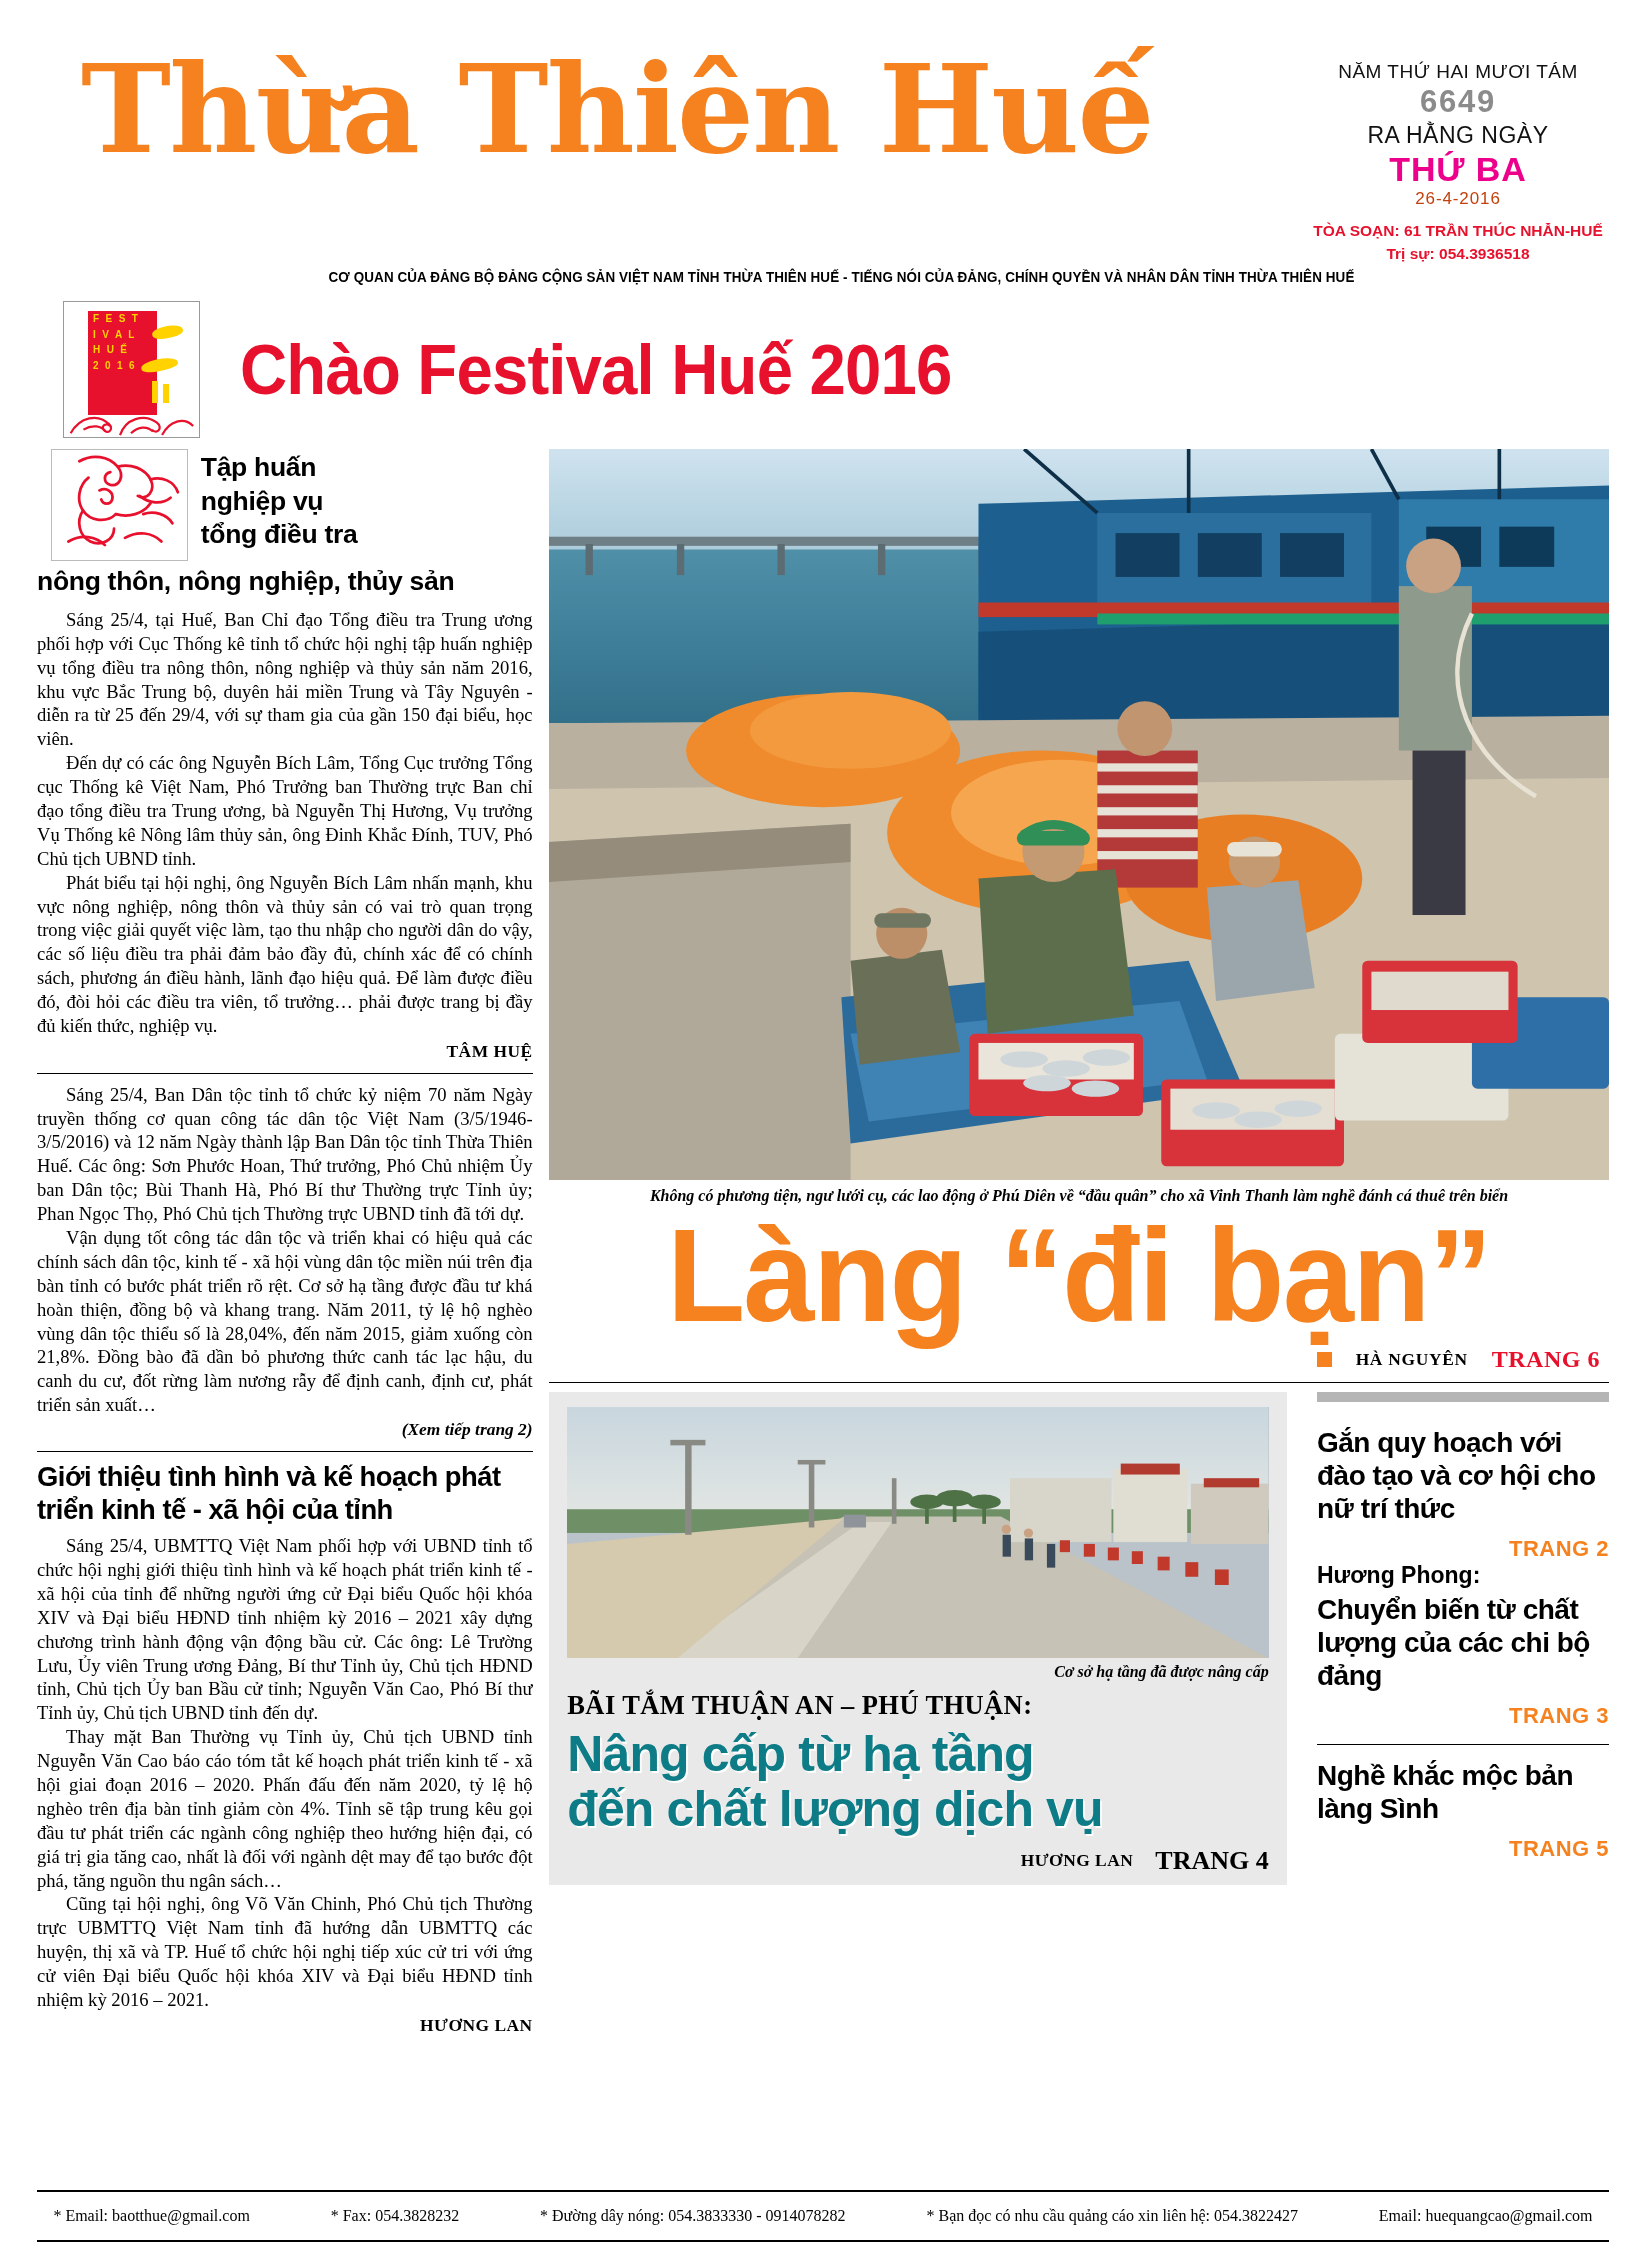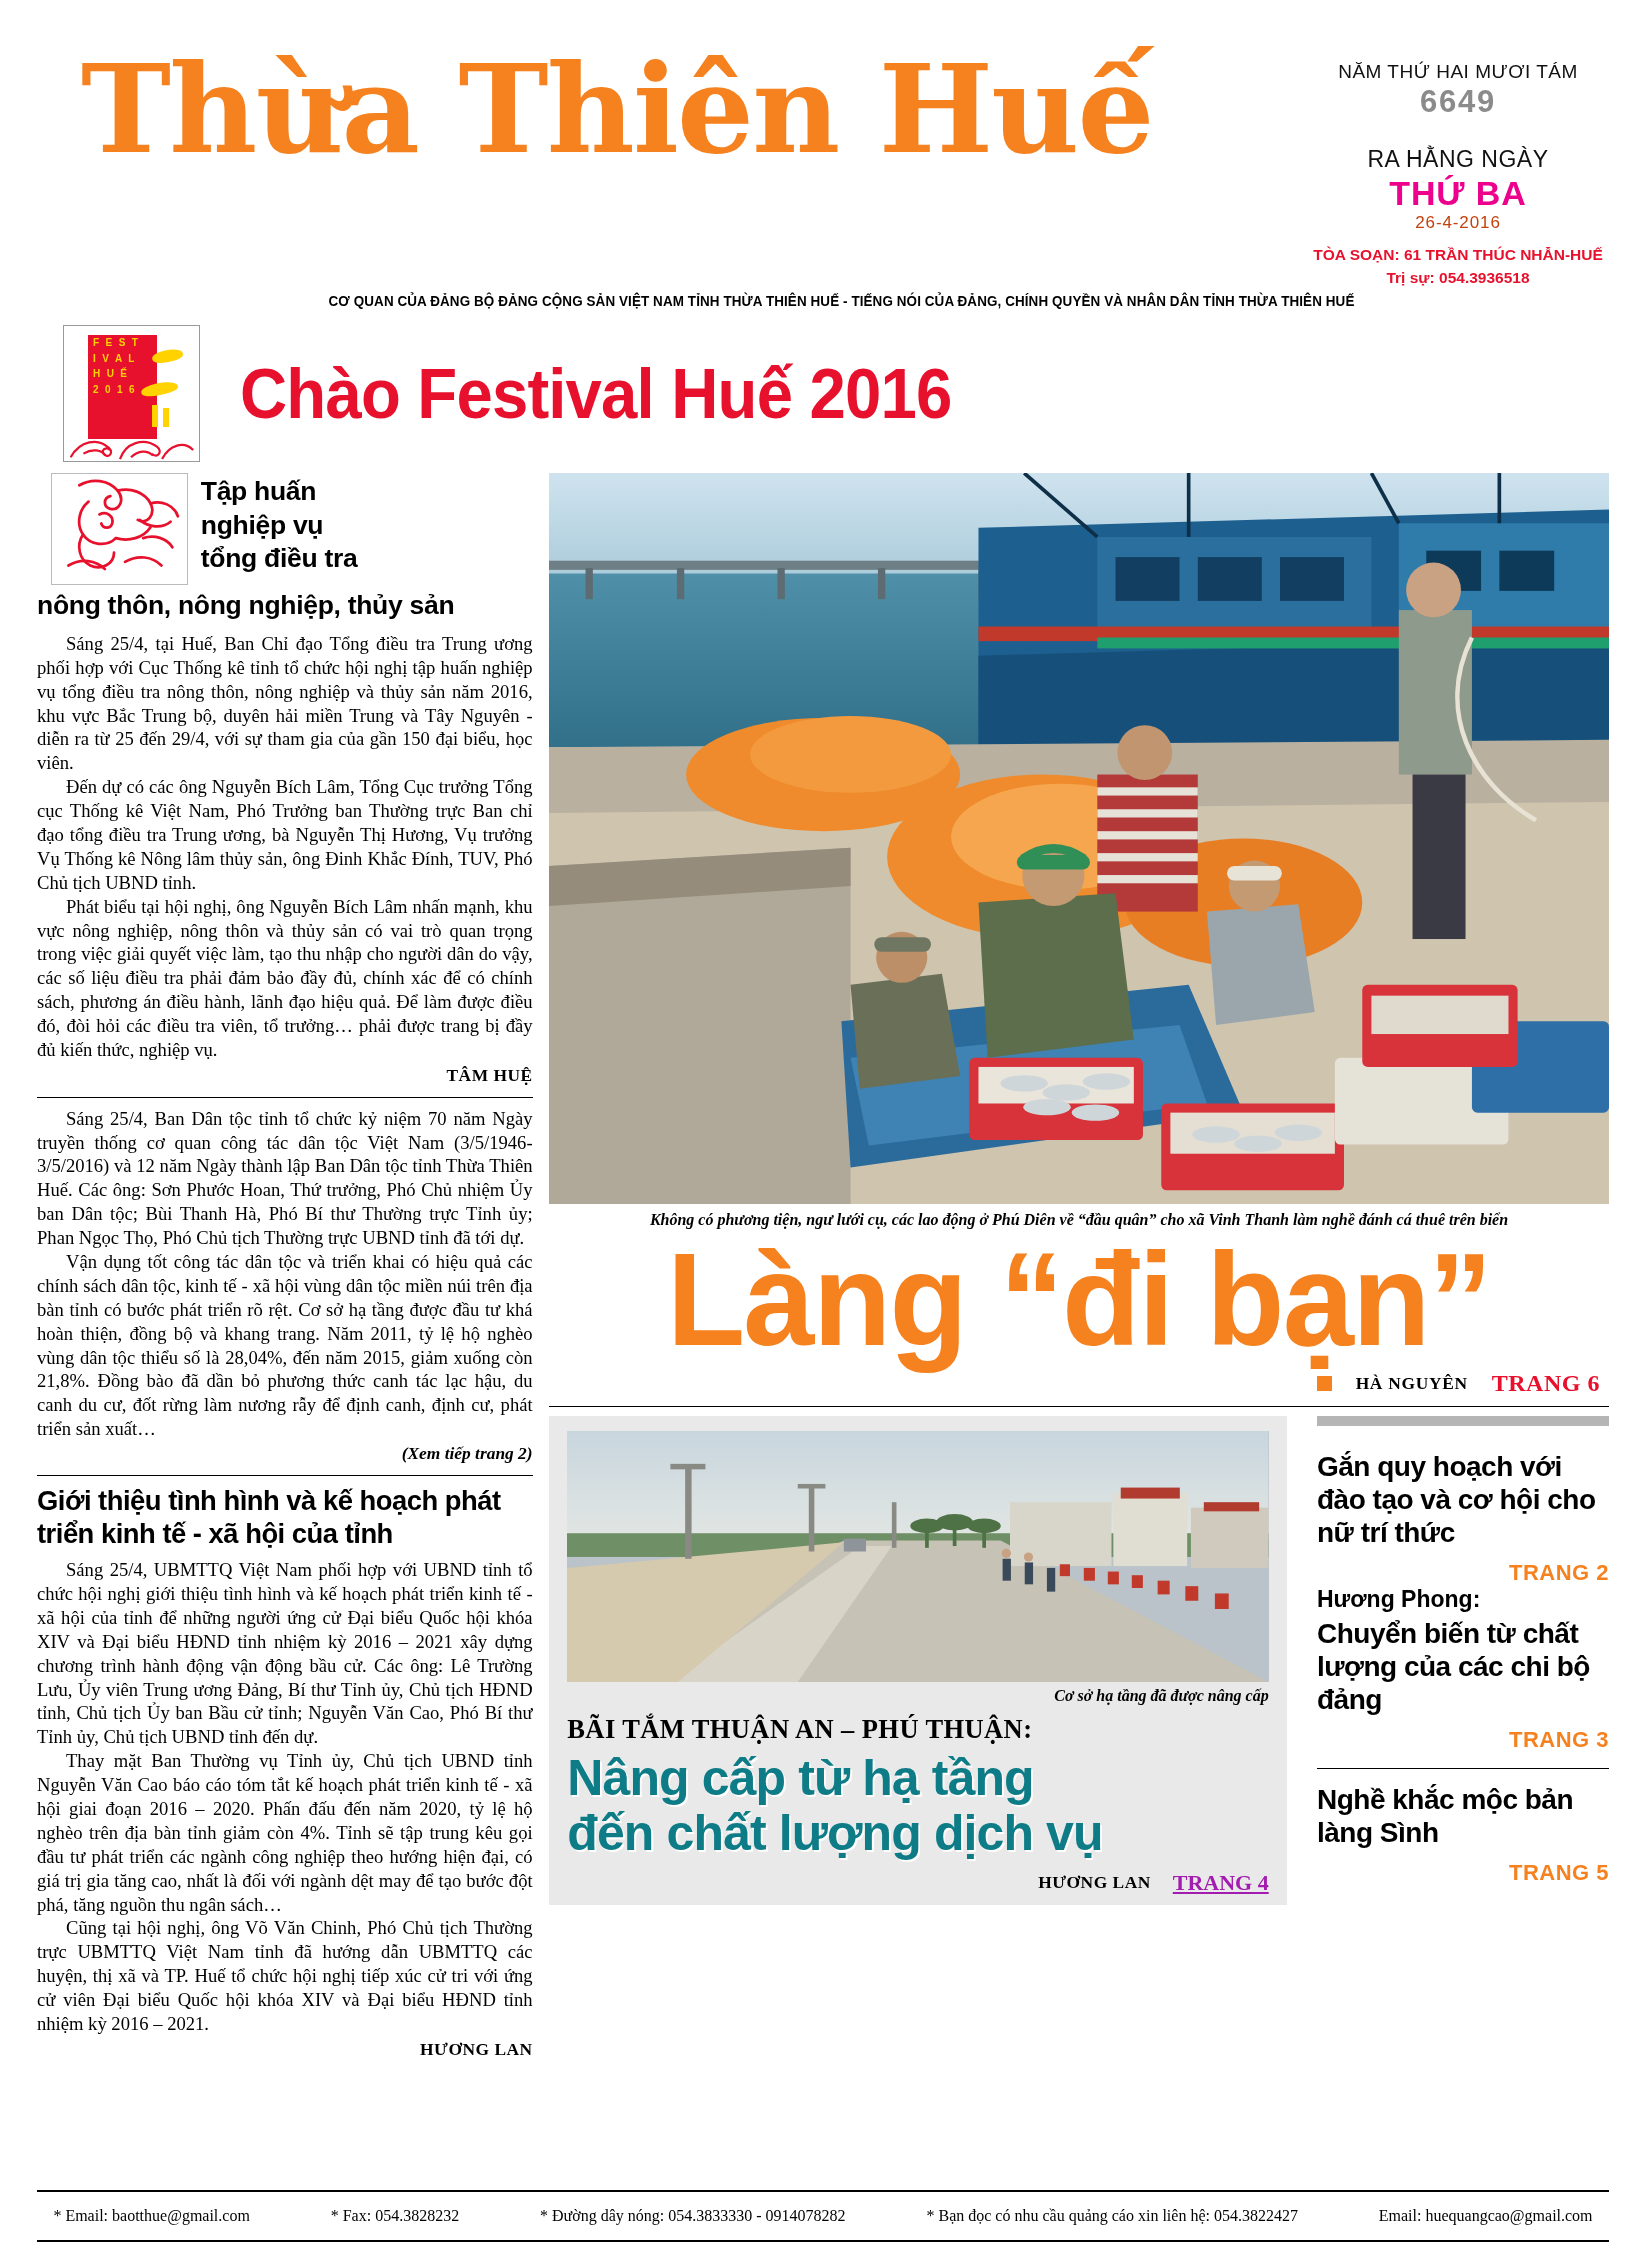--- a/index.html
+++ b/index.html
@@ -15,21 +15,21 @@
     font-size:121px;
     color:#F5821F;
     letter-spacing:-1.8px;
     line-height:1.02;
     margin:0 0 0 44px;
     white-space:nowrap;
   }
   .mast-right{width:302px;text-align:center;padding-top:12.8px;}
   .mr-line1{font-family:"Liberation Sans",sans-serif;font-size:19px;letter-spacing:0.5px;color:#111;}
   .mr-num{font-family:"Liberation Sans",sans-serif;font-weight:bold;font-size:31px;color:#8b8b8b;letter-spacing:1.8px;line-height:1.25;}
-  .mr-line3{font-family:"Liberation Sans",sans-serif;font-size:23px;letter-spacing:0.5px;color:#111;margin-top:24px;}
+  .mr-line3{font-family:"Liberation Sans",sans-serif;font-size:23px;letter-spacing:0.5px;color:#111;}
   .mr-day{font-family:"Liberation Sans",sans-serif;font-weight:bold;font-size:34px;color:#EC008C;letter-spacing:0.9px;line-height:1.2;}
   .mr-date{font-family:"Liberation Sans",sans-serif;font-size:17px;color:#c2410c;letter-spacing:0.9px;}
   .mr-addr{font-family:"Liberation Sans",sans-serif;font-weight:bold;font-size:15.5px;color:#E8112D;margin-top:11px;line-height:1.45;}
   .mr-addr div{white-space:nowrap;}
 
   .tagline{
     text-align:center;font-family:"Liberation Sans",sans-serif;font-weight:bold;
     font-size:14px;letter-spacing:0.1px;margin:3.7px 0 0 37px;color:#000;
     transform:scaleX(0.96);
   }
@@ -102,21 +102,21 @@
   .bphoto{width:100%;height:251px;position:relative;overflow:hidden;background:#b9c3c9;}
   .bcap{font-family:"Liberation Serif",serif;font-style:italic;font-weight:bold;font-size:16px;text-align:right;margin-top:5.5px;}
   .bkicker{font-family:"Liberation Serif",serif;font-weight:bold;font-size:26.5px;letter-spacing:0.4px;margin-top:9.1px;}
   .bheadline{
     font-family:"Liberation Sans",sans-serif;font-weight:bold;font-size:50px;
     color:#0E7C86;line-height:1.1;letter-spacing:-0.9px;margin-top:5.5px;
     text-shadow:1.8px 1.8px 0 #fff;
   }
   .bfoot{display:flex;justify-content:flex-end;align-items:center;gap:22px;margin-top:9.1px;}
   .bfoot .nm{font-family:"Liberation Serif",serif;font-weight:bold;font-size:17.4px;letter-spacing:0.5px;}
-  .bfoot .tg{font-family:"Liberation Serif",serif;font-weight:bold;font-size:22px;color:#a21caf;text-decoration:underline;}
+  .bfoot .tg{font-family:"Liberation Serif",serif;font-weight:bold;font-size:26px;color:#000000;}
 
   .bright{width:292px;flex:none;}
   .grayrule{height:10px;background:#b5b5b5;margin-bottom:24px;}
   .teaser-h{
     font-family:"Liberation Sans",sans-serif;font-weight:bold;font-size:28px;
     line-height:1.18;letter-spacing:-0.5px;color:#000;
   }
   .teaser-sub{font-family:"Liberation Sans",sans-serif;font-weight:bold;font-size:23px;margin-bottom:3.7px;}
   .teaser-page{
     text-align:right;font-family:"Liberation Sans",sans-serif;font-weight:bold;

